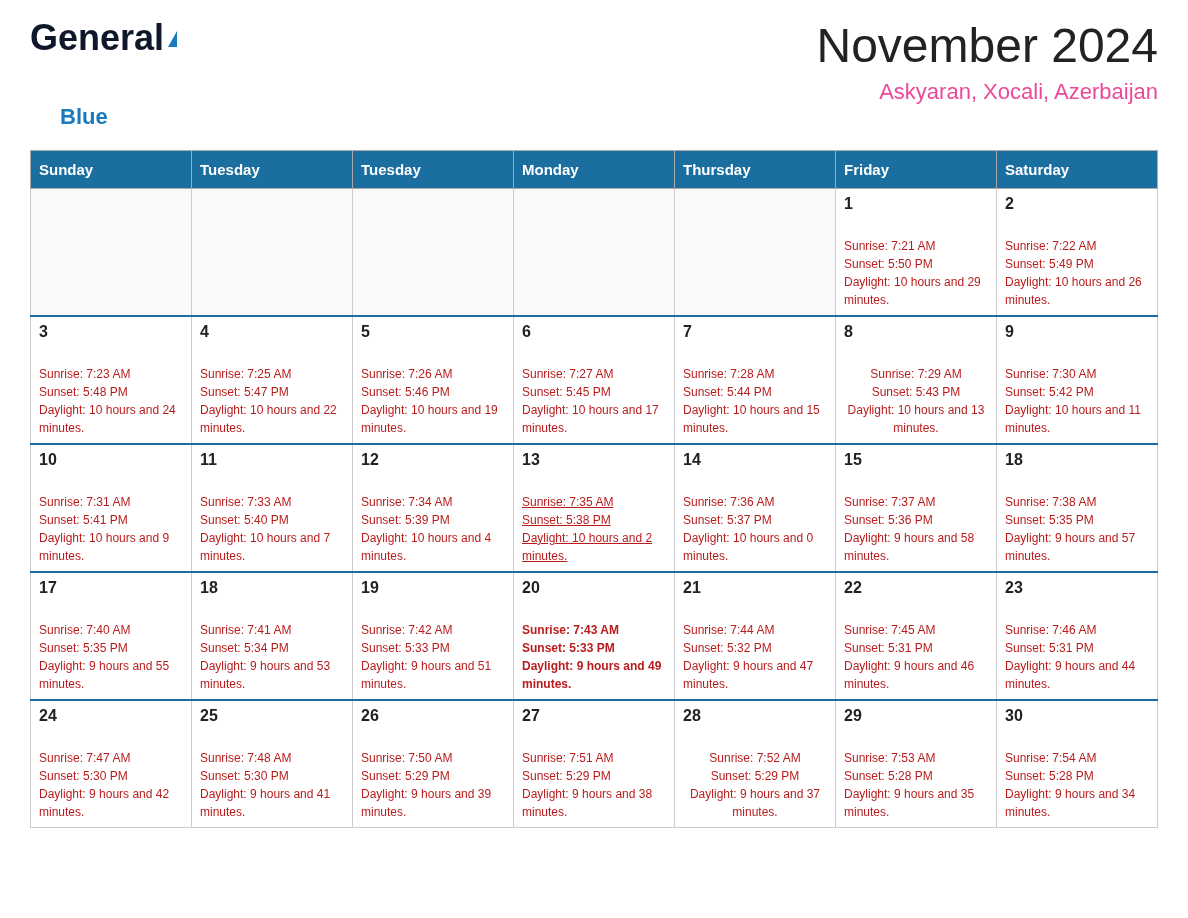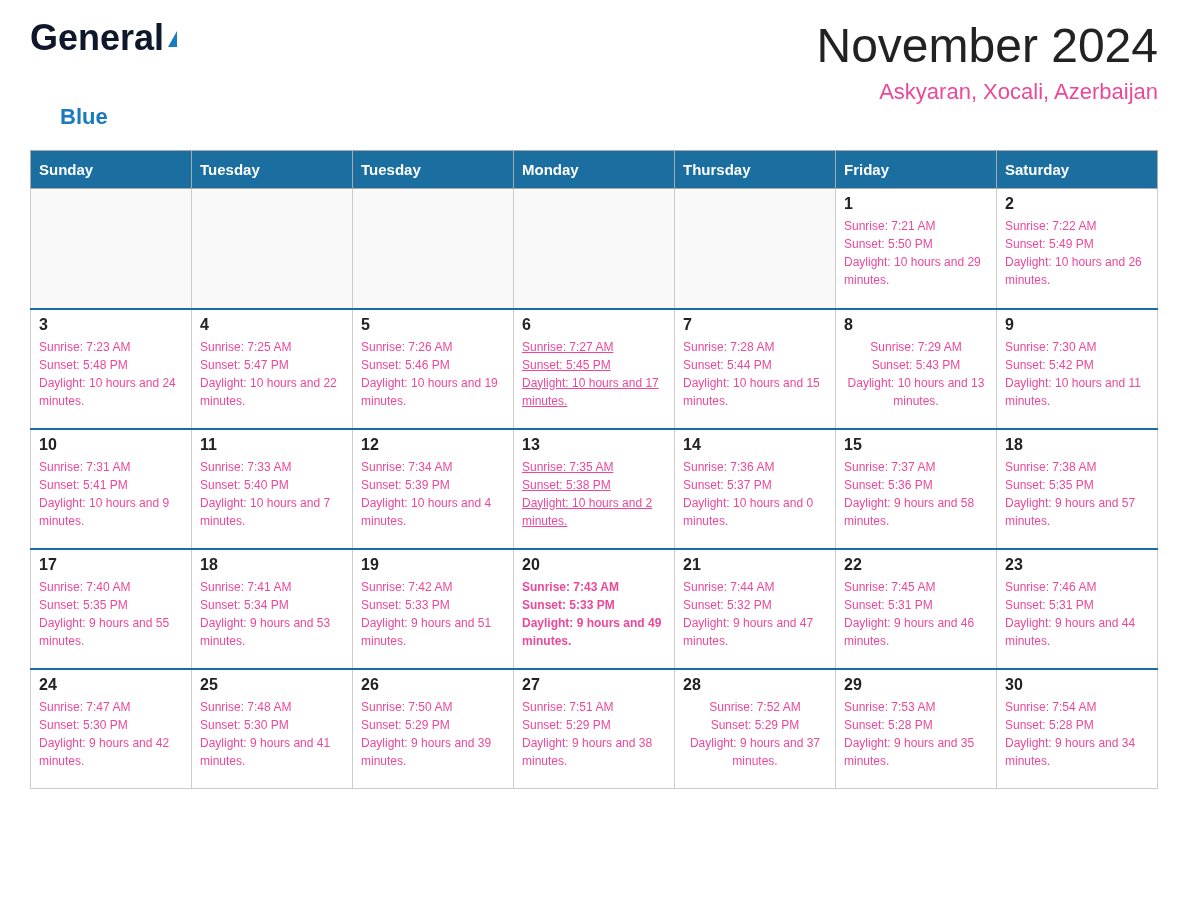--- a/index.html
+++ b/index.html
@@ -79,22 +79,23 @@
       background: #f9f9f9;
     }
     .day-number {
       font-size: 16px;
       font-weight: bold;
       color: #222;
       margin-bottom: 4px;
     }
     .day-info {
       font-size: 12px;
-      color: #ec4899;
+      color: #b91c1c;
       line-height: 1.5;
+      margin-top: 24px;
     }
     .row-separator td {
       border-top: 2px solid #1a6fa0;
     }
   </style>
 </head>
 <body>
 
 <div class="header">
   <div class="logo">
@@ -155,21 +156,21 @@
 Daylight: 10 hours and 22 minutes.</div>
         </td>
         <td>
           <div class="day-number">5</div>
           <div class="day-info" style="white-space: pre-line;">Sunrise: 7:26 AM
 Sunset: 5:46 PM
 Daylight: 10 hours and 19 minutes.</div>
         </td>
         <td>
           <div class="day-number">6</div>
-          <div class="day-info" style="white-space: pre-line; text-decoration: underline;">Sunrise: 7:27 AM
+          <div class="day-info" style="white-space: pre-line;">Sunrise: 7:27 AM
 Sunset: 5:45 PM
 Daylight: 10 hours and 17 minutes.</div>
         </td>
         <td>
           <div class="day-number">7</div>
           <div class="day-info" style="white-space: pre-line;">Sunrise: 7:28 AM
 Sunset: 5:44 PM
 Daylight: 10 hours and 15 minutes.</div>
         </td>
         <td>

